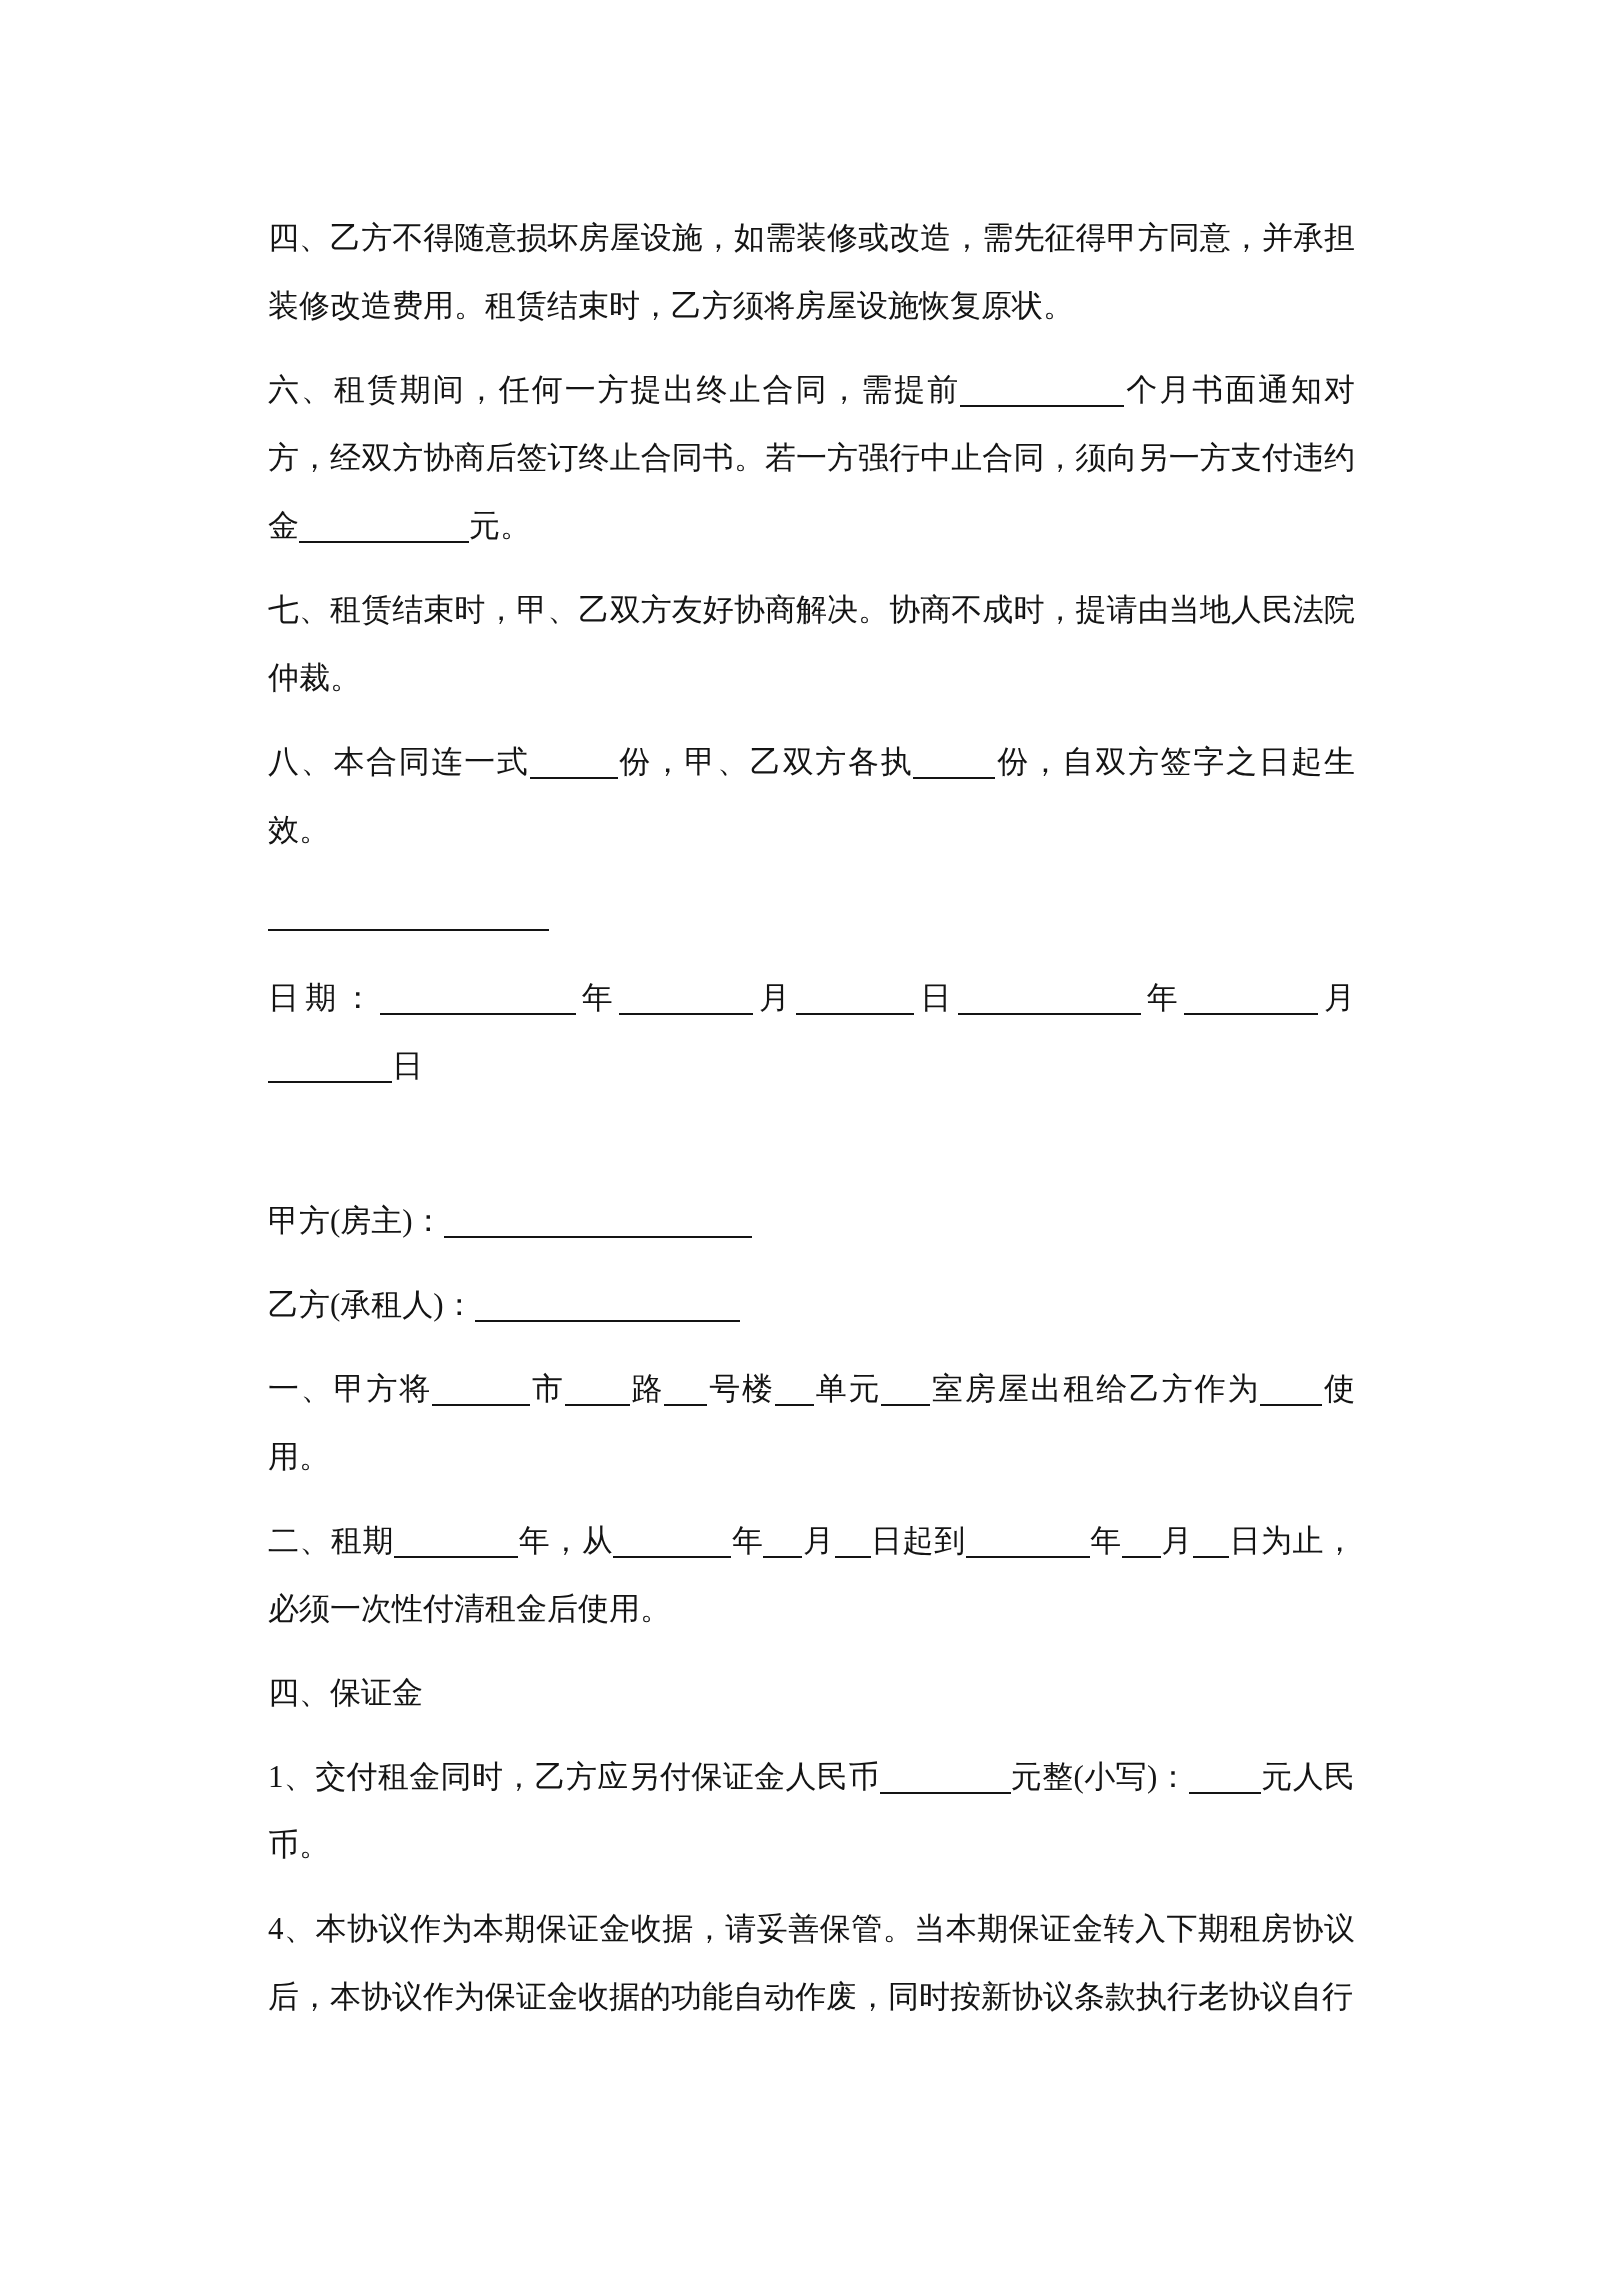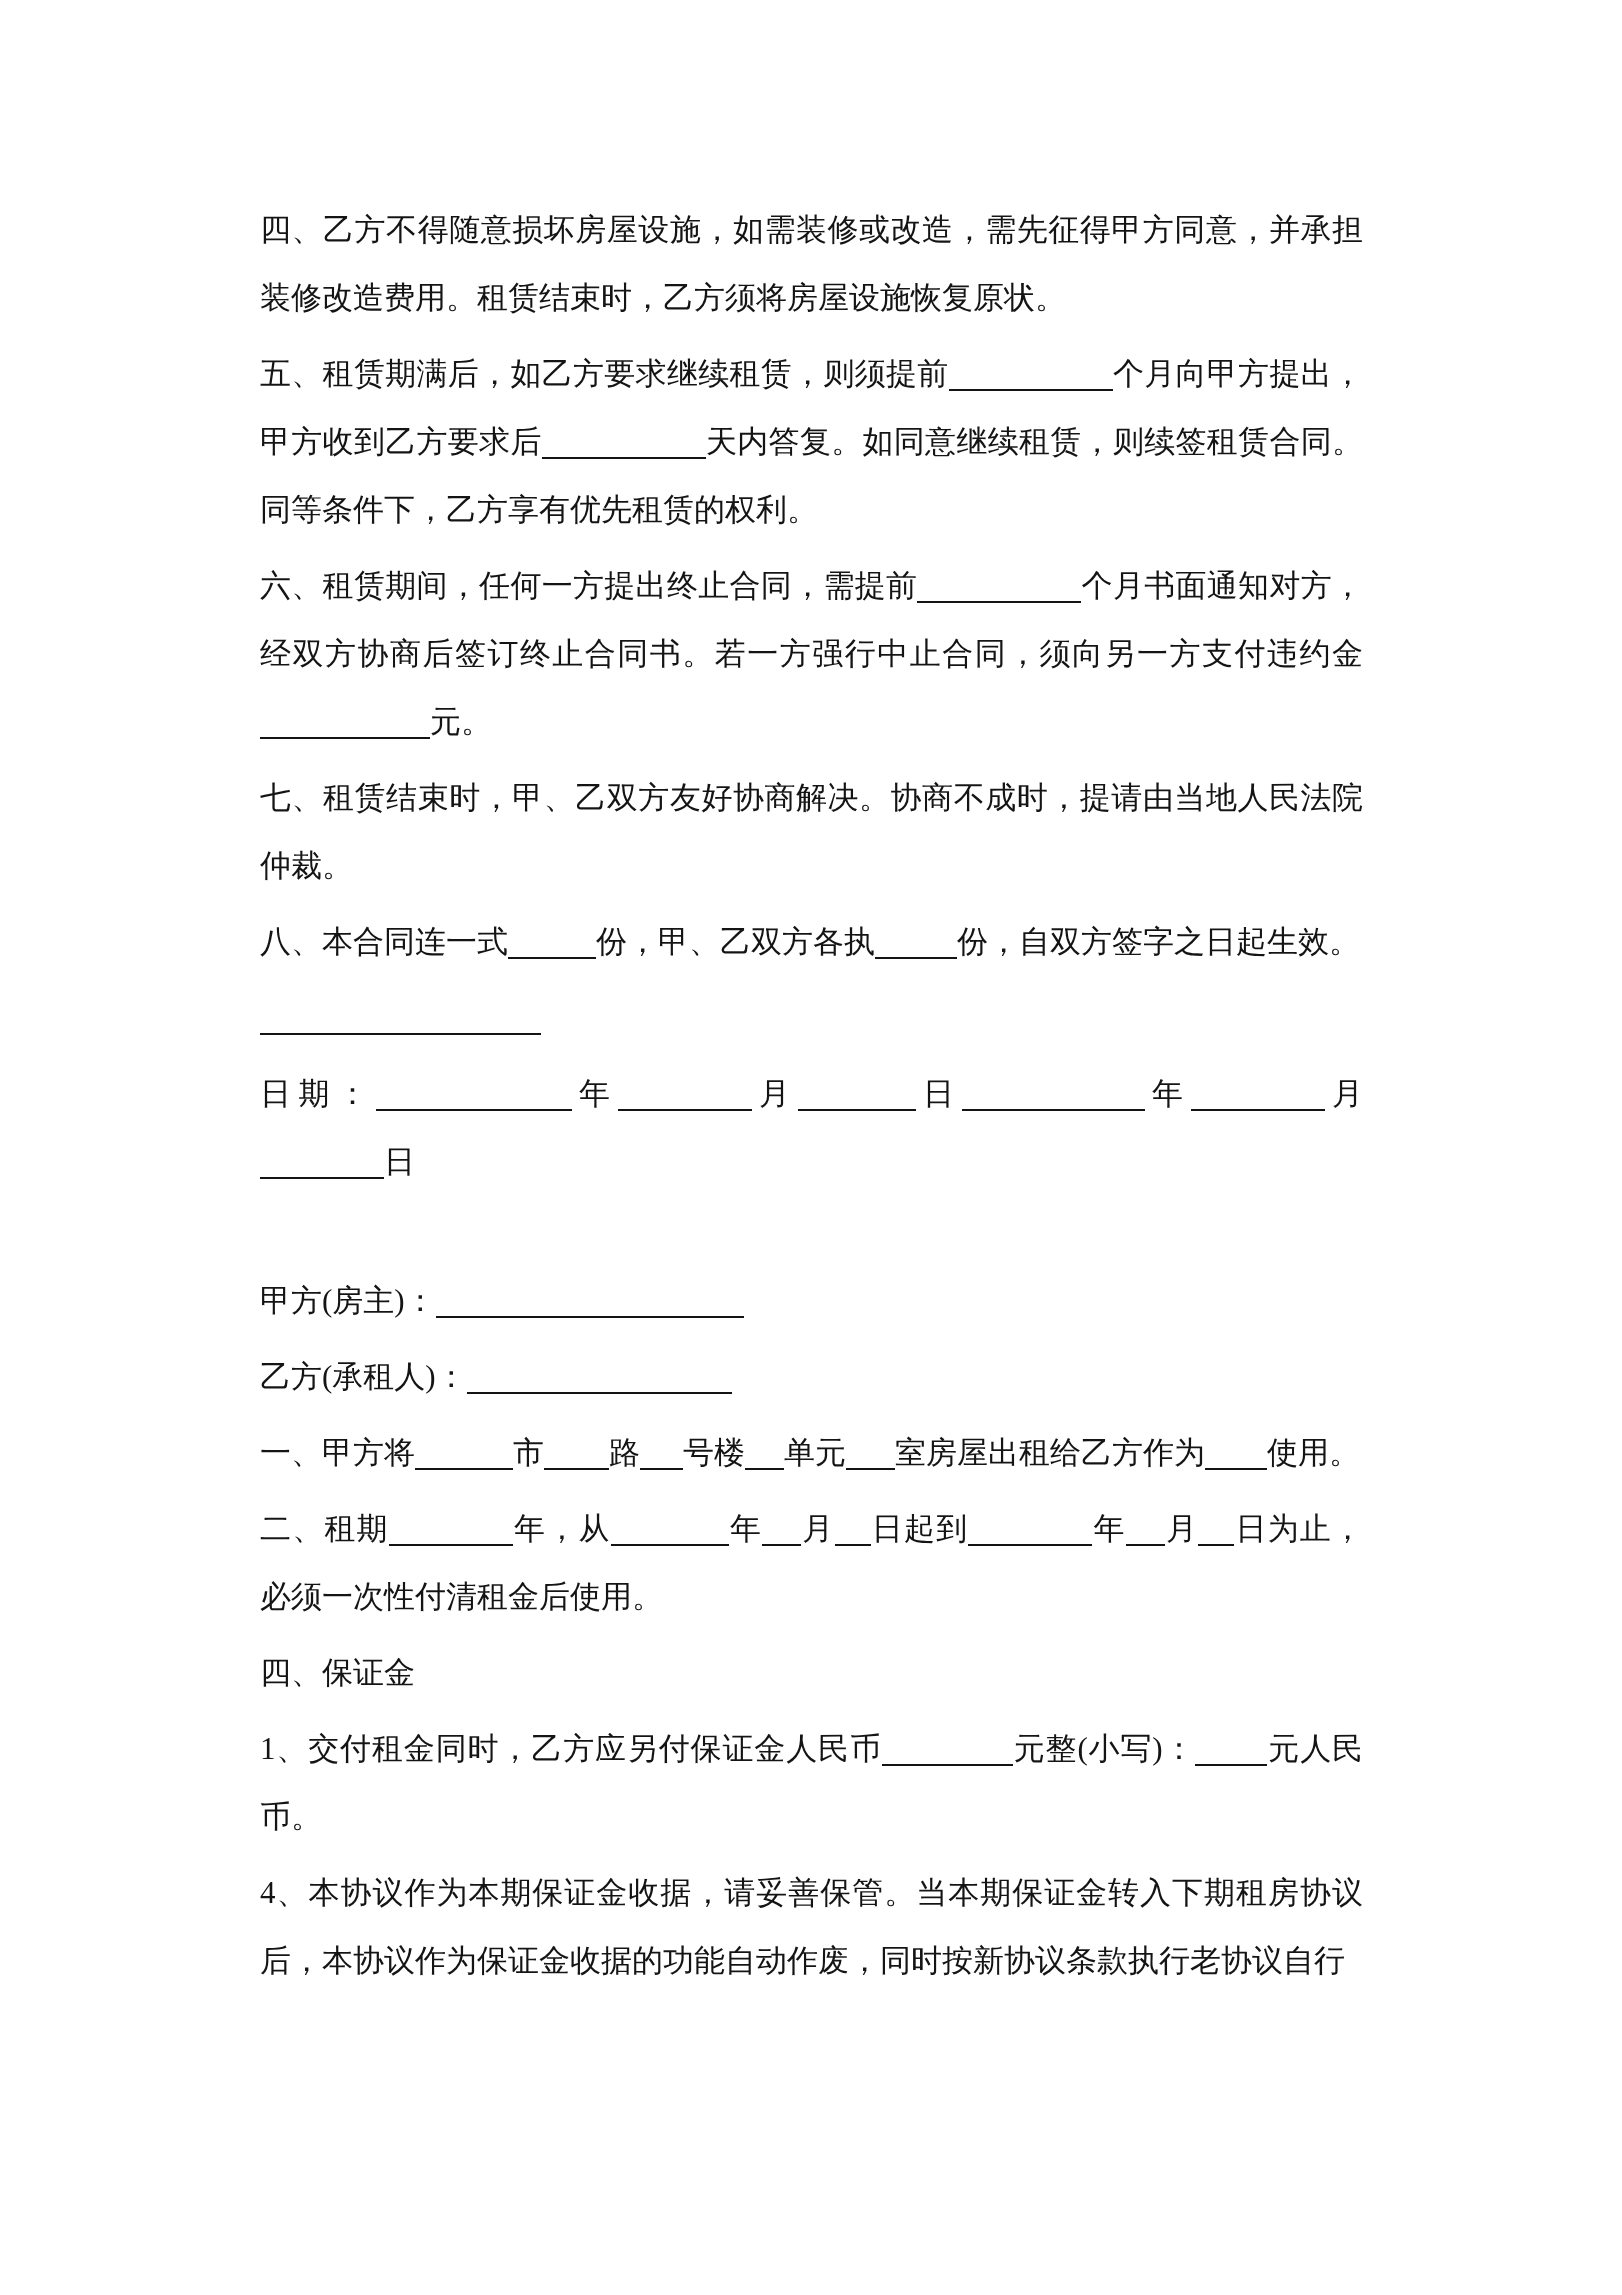--- a/index.html
+++ b/index.html
@@ -22,40 +22,39 @@
     color: #141414;
     font-family: "Liberation Serif", "DejaVu Serif", serif;
     font-size: 31px;
     line-height: 68px;
   }
   .content {
     padding: 188px 252px 0 252px;
     text-align: justify;
   }
   .content p {
-    margin: 8px;
+    margin: 16px;
     padding: 0;
   }
   .blank {
     display: inline-block;
     height: 6.5px;
     border-bottom: 2px solid #141414;
     vertical-align: -6.5px;
   }
   .spacer {
     height: 55px;
   }
 </style>
 </head>
 <body>
 
 <div class="page">
   <div class="content">
       <p>四、乙方不得随意损坏房屋设施，如需装修或改造，需先征得甲方同意，并承担装修改造费用。租赁结束时，乙方须将房屋设施恢复原状。</p>
-      <p>五、租赁期满后，如乙方要求继续租赁，则须提前<span class="blank" style="width: 164px;"></span>个月向甲方提出，甲方收到乙方要求后<span class="blank" style="width: 164px;"></span>天内答复。如同意继续租赁，则续签租赁合同。同等条件下，乙方享有优先租赁的权利。</p>
       <p>六、租赁期间，任何一方提出终止合同，需提前<span class="blank" style="width: 164px;"></span>个月书面通知对方，经双方协商后签订终止合同书。若一方强行中止合同，须向另一方支付违约金<span class="blank" style="width: 170px;"></span>元。</p>
       <p>七、租赁结束时，甲、乙双方友好协商解决。协商不成时，提请由当地人民法院仲裁。</p>
       <p>八、本合同连一式<span class="blank" style="width: 88px;"></span>份，甲、乙双方各执<span class="blank" style="width: 82px;"></span>份，自双方签字之日起生效。</p>
       <p><span class="blank" style="width: 281px;"></span></p>
       <p>日期：<span class="blank" style="width: 196px;"></span>年<span class="blank" style="width: 134px;"></span>月<span class="blank" style="width: 118px;"></span>日<span class="blank" style="width: 183px;"></span>年<span class="blank" style="width: 134px;"></span>月<span class="blank" style="width: 124px;"></span>日</p>
       <div class="spacer"></div>
       <p>甲方(房主)：<span class="blank" style="width: 308px;"></span></p>
       <p>乙方(承租人)：<span class="blank" style="width: 265px;"></span></p>
       <p>一、甲方将<span class="blank" style="width: 98px;"></span>市<span class="blank" style="width: 65px;"></span>路<span class="blank" style="width: 43px;"></span>号楼<span class="blank" style="width: 39px;"></span>单元<span class="blank" style="width: 49px;"></span>室房屋出租给乙方作为<span class="blank" style="width: 62px;"></span>使用。</p>
       <p>二、租期<span class="blank" style="width: 124px;"></span>年，从<span class="blank" style="width: 118px;"></span>年<span class="blank" style="width: 39px;"></span>月<span class="blank" style="width: 36px;"></span>日起到<span class="blank" style="width: 124px;"></span>年<span class="blank" style="width: 39px;"></span>月<span class="blank" style="width: 36px;"></span>日为止，必须一次性付清租金后使用。</p>

